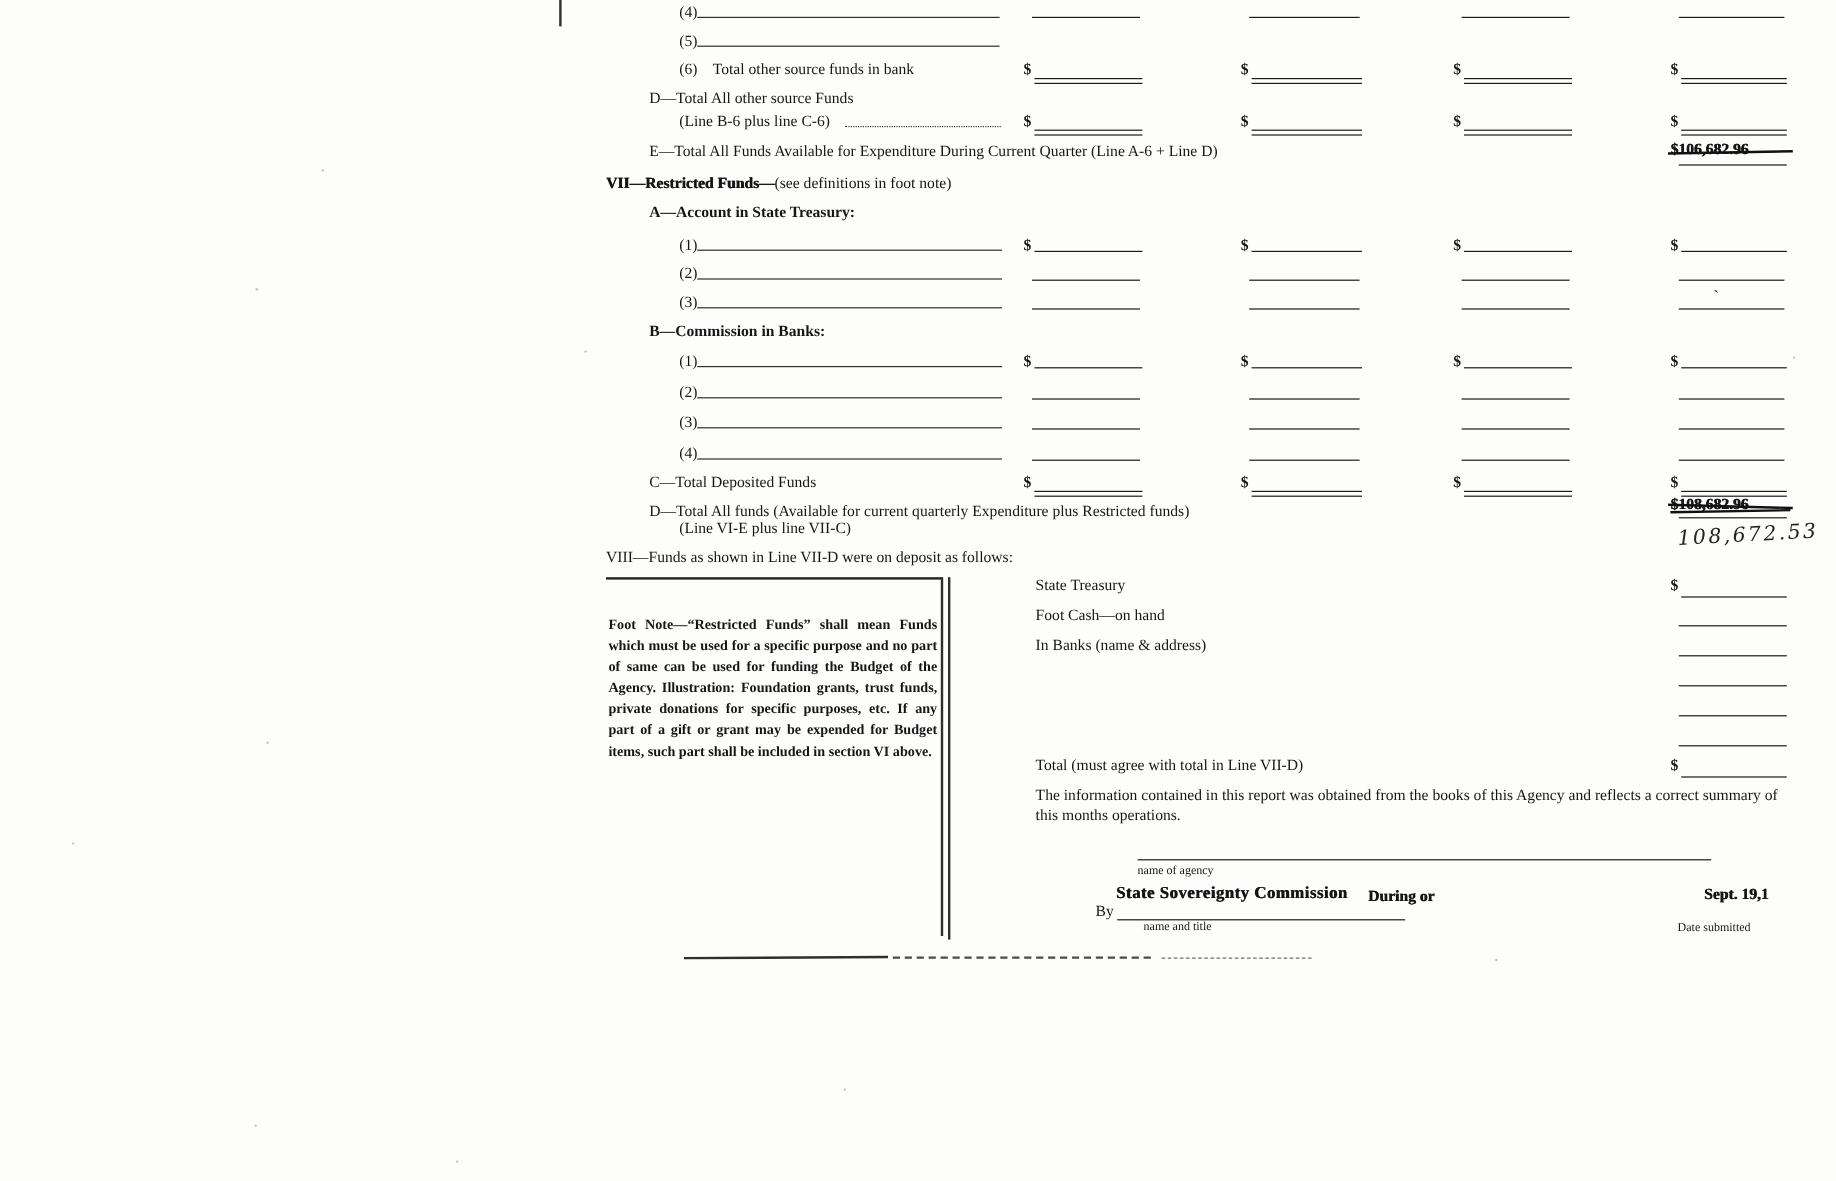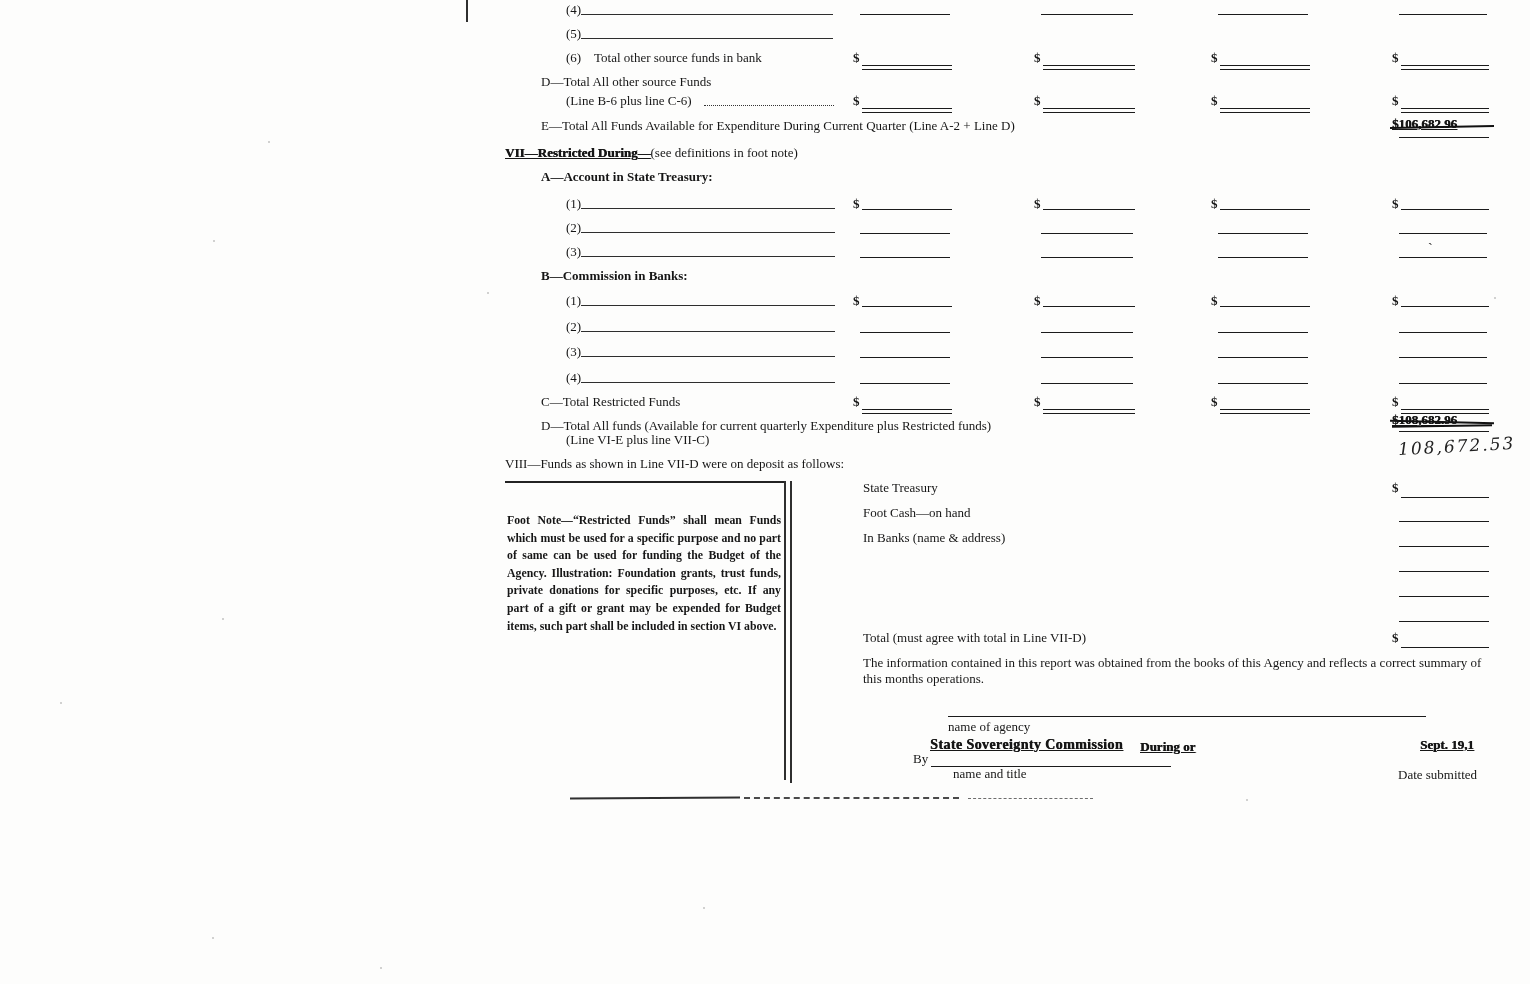--- a/index.html
+++ b/index.html
@@ -6,25 +6,25 @@
   html,body { width:1530px; height:984px; }
   body {
     position:relative;
     background:#fdfdfc;
     font-family:"Liberation Serif", serif;
     color:#161616;
     overflow:hidden;
   }
   .t  { position:absolute; font-size:13px; line-height:1.15; white-space:nowrap; }
   .b  { font-weight:bold; }
-  .sm { font-size:13px; }
+  .sm { font-size:10px; }
   .ln { position:absolute; height:0; border-bottom:1.5px solid #1b1b1b; }
   .ldr{ position:absolute; height:0; border-bottom:1.3px solid #2e2e2e; }
   .dot{ position:absolute; height:0; border-bottom:1.5px dotted #333; }
-  .typed { text-shadow:0.5px 0 0 currentColor;text-decoration:underline; }
+  .typed { text-shadow:0.5px 0 0 currentColor; }
   .strikebar { position:absolute; background:#111; height:2px; }
   .hand {
     position:absolute;
     font-family:"DejaVu Serif", serif;
     font-style:italic;
     font-size:17px;
     letter-spacing:2px;
     transform:rotate(-3deg);
     color:#222;
     white-space:nowrap;
@@ -97,26 +97,26 @@
   <span class="t b" style="left:1392px;top:94px;">$</span>
   <div class="ln" style="left:862px;top:108px;width:90px;"></div>
   <div class="ln" style="left:862px;top:112px;width:90px;"></div>
   <div class="ln" style="left:1043px;top:108px;width:92px;"></div>
   <div class="ln" style="left:1043px;top:112px;width:92px;"></div>
   <div class="ln" style="left:1220px;top:108px;width:90px;"></div>
   <div class="ln" style="left:1220px;top:112px;width:90px;"></div>
   <div class="ln" style="left:1401px;top:108px;width:88px;"></div>
   <div class="ln" style="left:1401px;top:112px;width:88px;"></div>
 
-  <span class="t" style="left:541px;top:119px;">E—Total All Funds Available for Expenditure During Current Quarter (Line A-2 + Line D)</span>
+  <span class="t" style="left:541px;top:119px;">E—Total All Funds Available for Expenditure During Current Quarter (Line A-6 + Line D)</span>
   <span class="t b typed" style="left:1392px;top:117px;"><span>$</span><span>106,682.96</span></span>
   <div class="strikebar" style="left:1390px;top:126px;width:104px;transform:rotate(-1deg);"></div>
   <div class="ln" style="left:1399px;top:137px;width:90px;"></div>
 
-  <span class="t" style="left:505px;top:146px;"><span class="b typed">VII—Restricted During—</span><span>(see definitions in foot note)</span></span>
+  <span class="t" style="left:505px;top:146px;"><span class="b typed">VII—Restricted Funds—</span><span>(see definitions in foot note)</span></span>
 
   <span class="t b" style="left:541px;top:170px;">A—Account in State Treasury:</span>
 
   <span class="t" style="left:566px;top:197px;">(1)</span>
   <div class="ldr" style="left:581px;top:208px;width:254px;"></div>
   <span class="t b" style="left:853px;top:197px;">$</span>
   <span class="t b" style="left:1034px;top:197px;">$</span>
   <span class="t b" style="left:1211px;top:197px;">$</span>
   <span class="t b" style="left:1392px;top:197px;">$</span>
   <div class="ln" style="left:862px;top:209px;width:90px;"></div>
@@ -166,21 +166,21 @@
   <div class="ln" style="left:1218px;top:357px;width:90px;"></div>
   <div class="ln" style="left:1399px;top:357px;width:88px;"></div>
 
   <span class="t" style="left:566px;top:371px;">(4)</span>
   <div class="ldr" style="left:581px;top:382px;width:254px;"></div>
   <div class="ln" style="left:860px;top:383px;width:90px;"></div>
   <div class="ln" style="left:1041px;top:383px;width:92px;"></div>
   <div class="ln" style="left:1218px;top:383px;width:90px;"></div>
   <div class="ln" style="left:1399px;top:383px;width:88px;"></div>
 
-  <span class="t" style="left:541px;top:395px;">C—Total Restricted Funds</span>
+  <span class="t" style="left:541px;top:395px;">C—Total Deposited Funds</span>
   <span class="t b" style="left:853px;top:395px;">$</span>
   <span class="t b" style="left:1034px;top:395px;">$</span>
   <span class="t b" style="left:1211px;top:395px;">$</span>
   <span class="t b" style="left:1392px;top:395px;">$</span>
   <div class="ln" style="left:862px;top:409px;width:90px;"></div>
   <div class="ln" style="left:862px;top:413px;width:90px;"></div>
   <div class="ln" style="left:1043px;top:409px;width:92px;"></div>
   <div class="ln" style="left:1043px;top:413px;width:92px;"></div>
   <div class="ln" style="left:1220px;top:409px;width:90px;"></div>
   <div class="ln" style="left:1220px;top:413px;width:90px;"></div>

